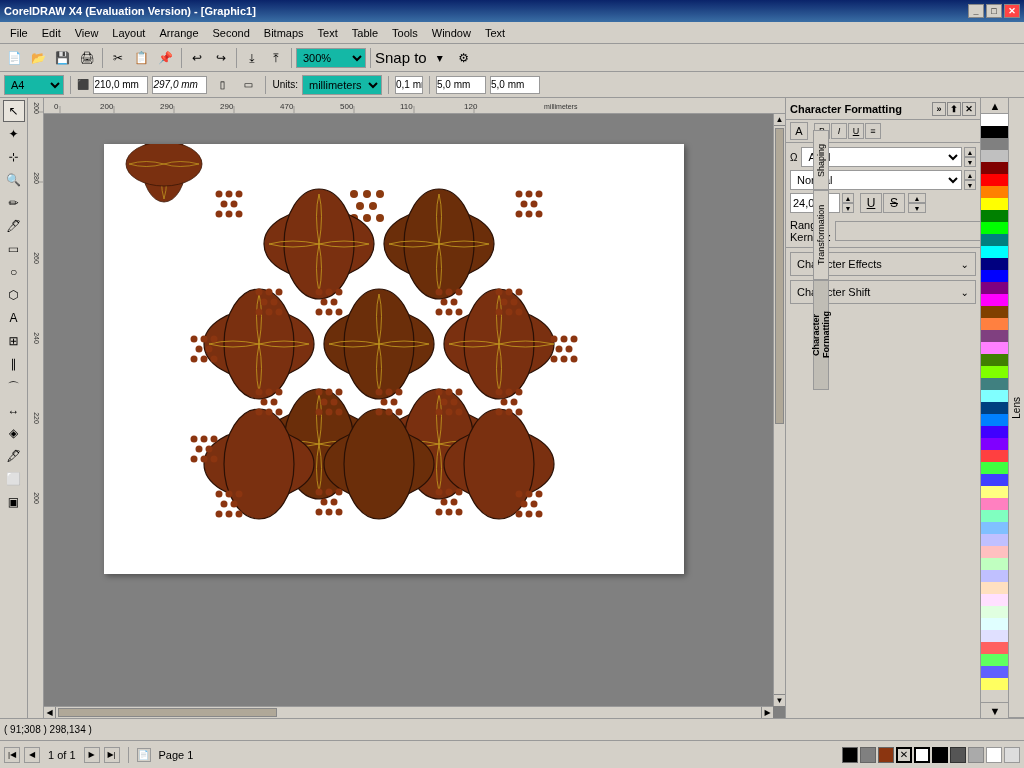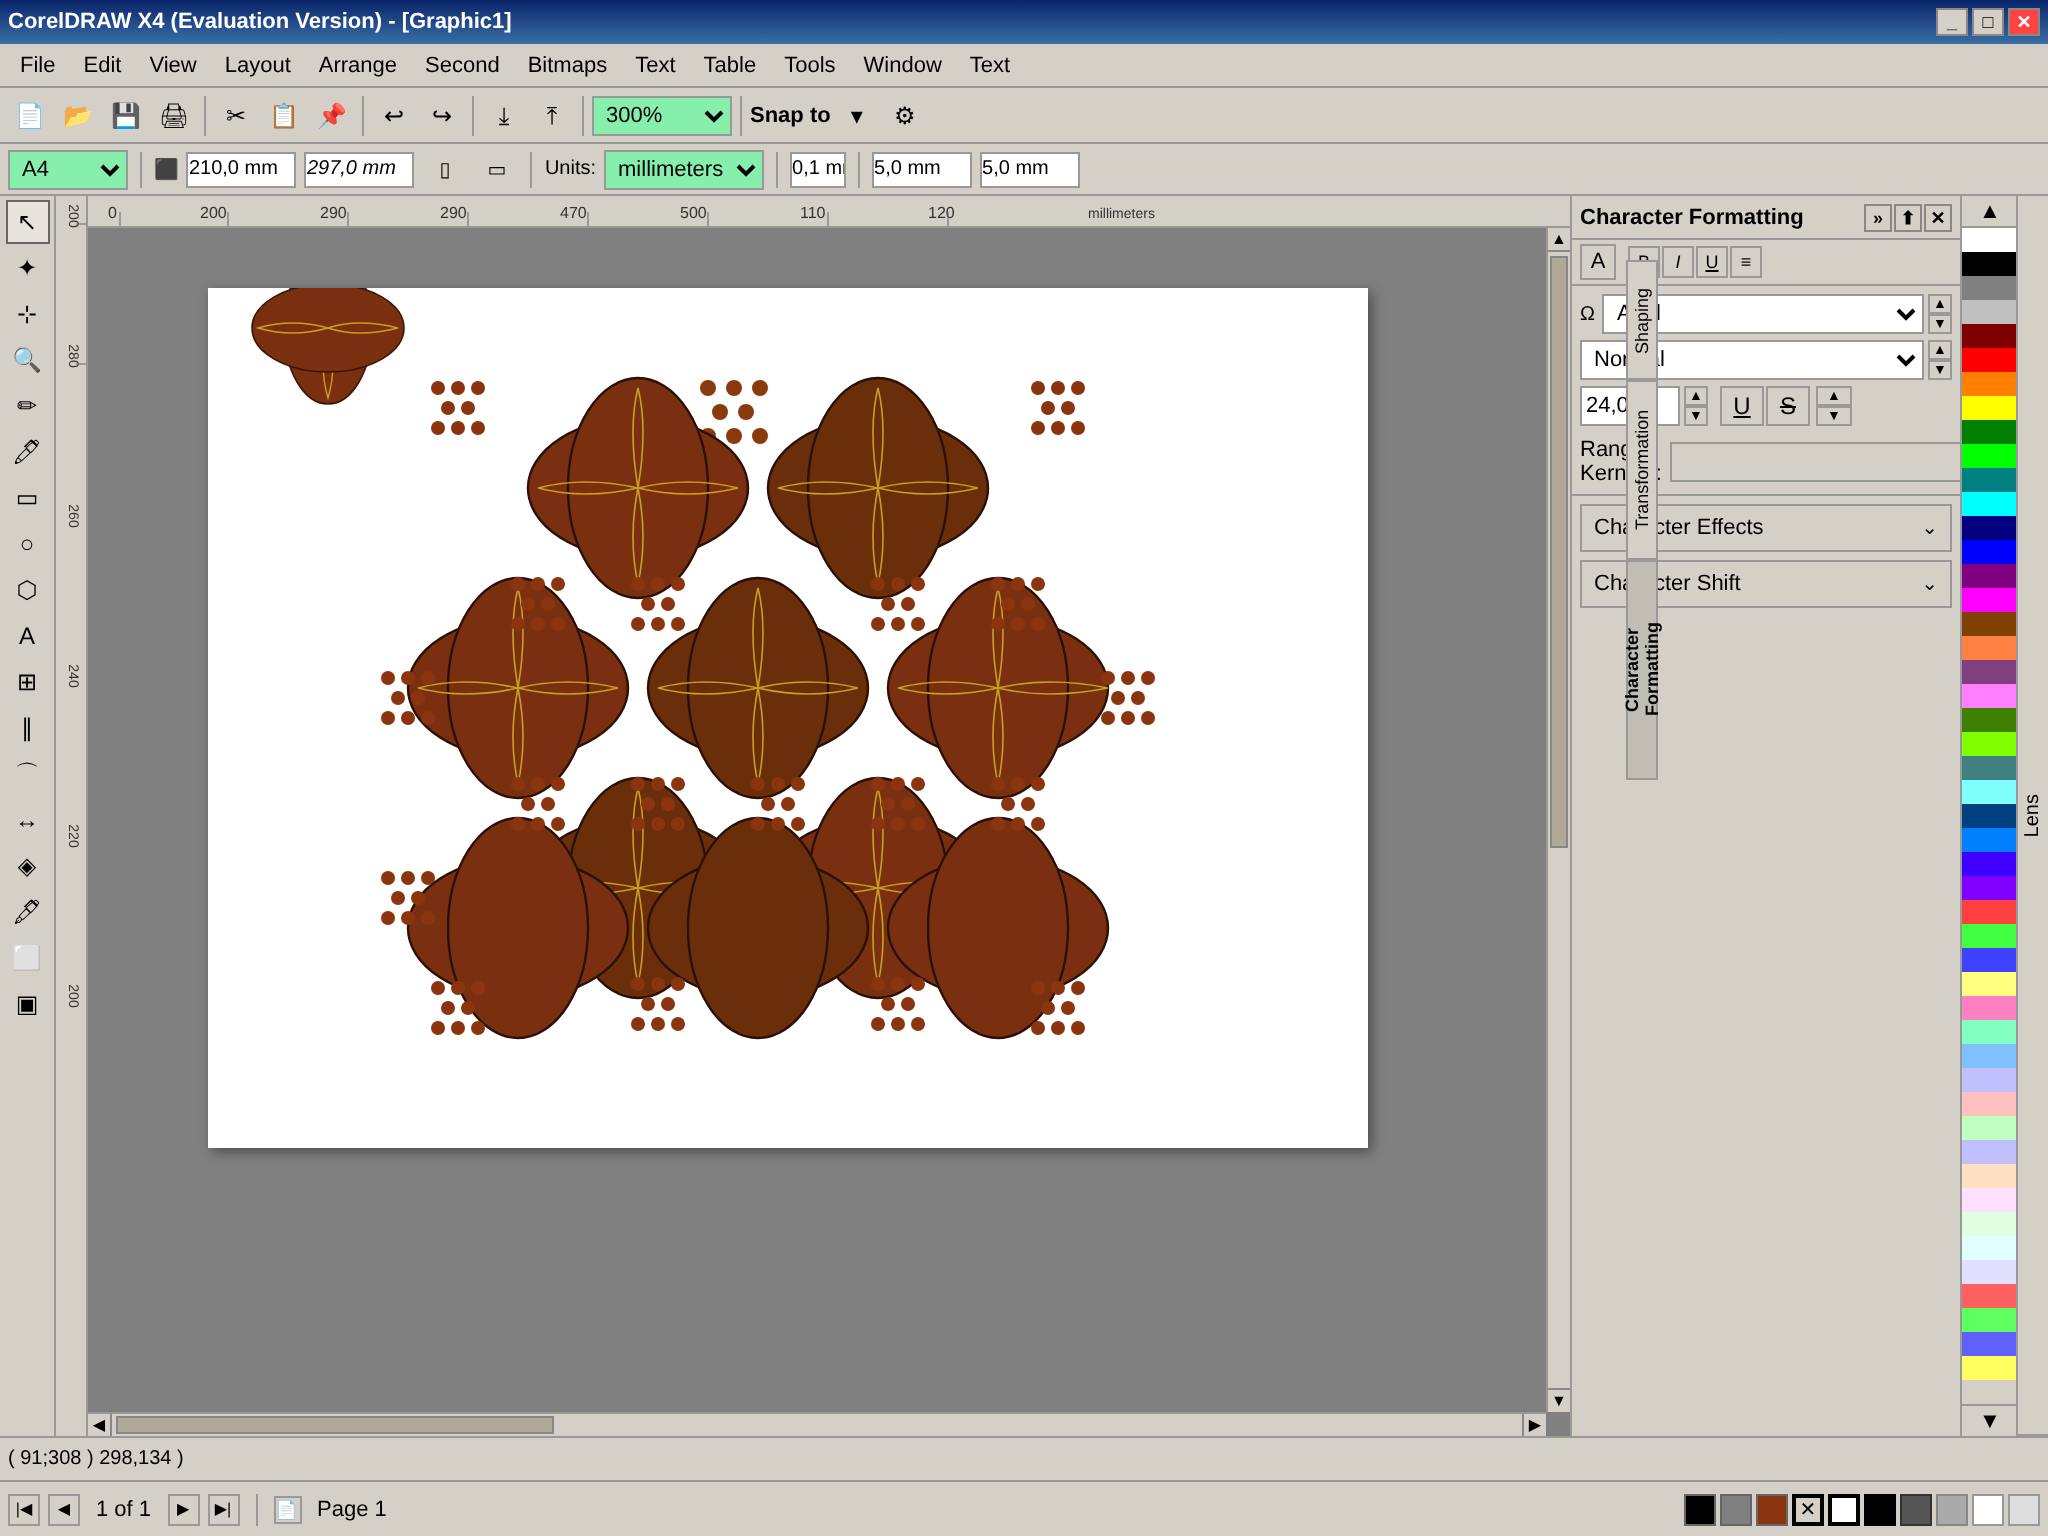--- a/index.html
+++ b/index.html
@@ -32,21 +32,21 @@
       height: 28px; background: #d4d0c8; display: flex; align-items: center;
       padding: 2px 4px; gap: 2px; border-bottom: 1px solid #999;
     }
     .toolbar-btn {
       width: 22px; height: 22px; background: #d4d0c8; border: 1px solid transparent;
       display: flex; align-items: center; justify-content: center; font-size: 12px;
       cursor: pointer;
     }
     .toolbar-sep { width: 1px; height: 20px; background: #999; margin: 0 2px; }
     .toolbar-select {
-      height: 20px; font-size: 11px; background: #86efac; border: 1px solid #999; padding: 0 2px;
+      height: 20px; font-size: 11px; background: #14b8a6; border: 1px solid #999; padding: 0 2px;
     }
 
     
     #toolbar2 {
       height: 26px; background: #d4d0c8; display: flex; align-items: center;
       padding: 2px 4px; gap: 4px; border-bottom: 1px solid #999;
     }
     #h-ruler { flex: 1; height: 16px; background: #d4d0c8; border-bottom: 1px solid #999; overflow: hidden; position: relative; }
     #rulers-row { display: flex; }
     #v-ruler { width: 16px; background: #d4d0c8; border-right: 1px solid #999; writing-mode: vertical-rl; }
@@ -214,21 +214,21 @@
   <div class="toolbar-btn">↩</div>
   <div class="toolbar-btn">↪</div>
   <div class="toolbar-sep"></div>
   <div class="toolbar-btn">⤓</div>
   <div class="toolbar-btn">⤒</div>
   <div class="toolbar-sep"></div>
   <select class="toolbar-select" style="width:70px;">
     <option>300%</option><option>100%</option><option>200%</option>
   </select>
   <div class="toolbar-sep"></div>
-  <span style="font-size:11px;font-weight:bold;">Snap to</span>
+  <span style="font-size:15px;">Snap to</span>
   <div class="toolbar-btn">▾</div>
   <div class="toolbar-btn">⚙</div>
 </div>
 
 <div id="toolbar2">
   <select class="toolbar-select" style="width:60px;">
     <option>A4</option>
   </select>
   <div class="divider-v"></div>
   <span style="font-size:10px;">⬛</span>

